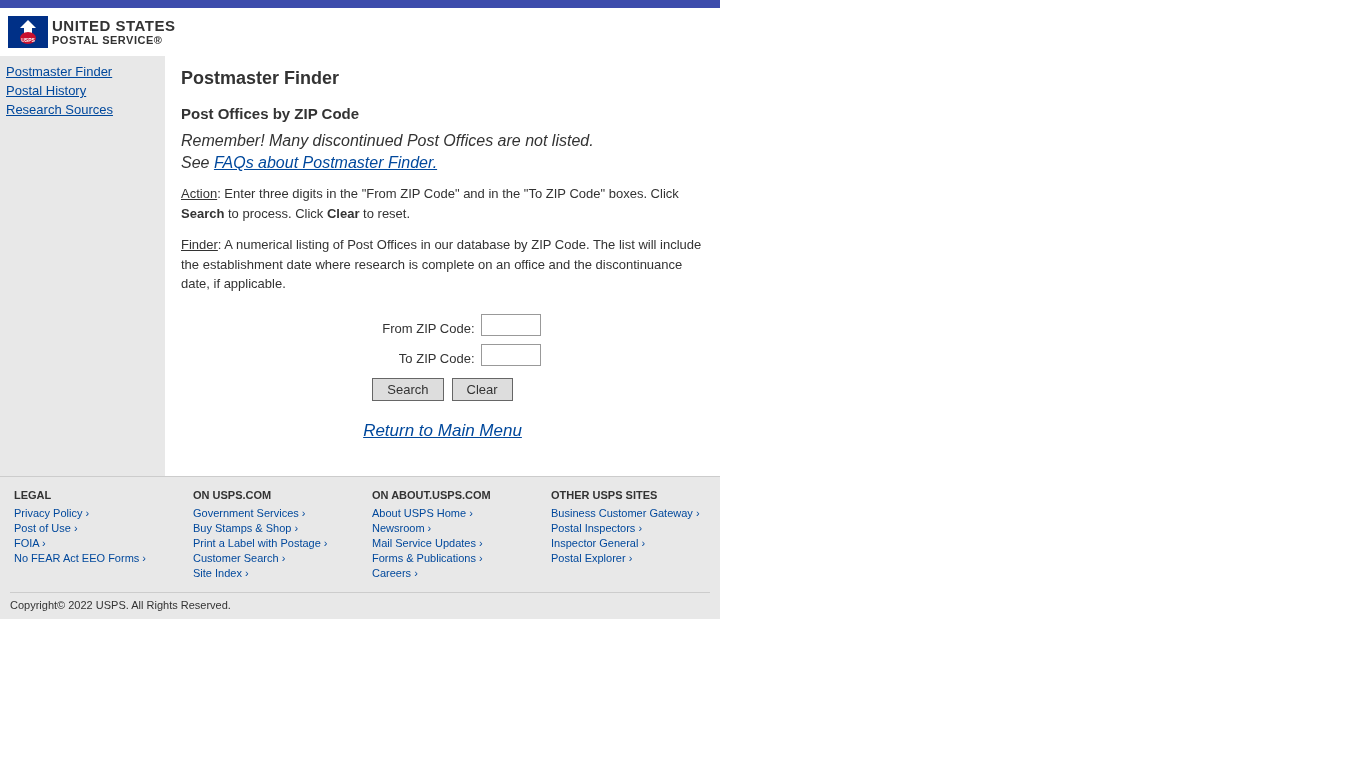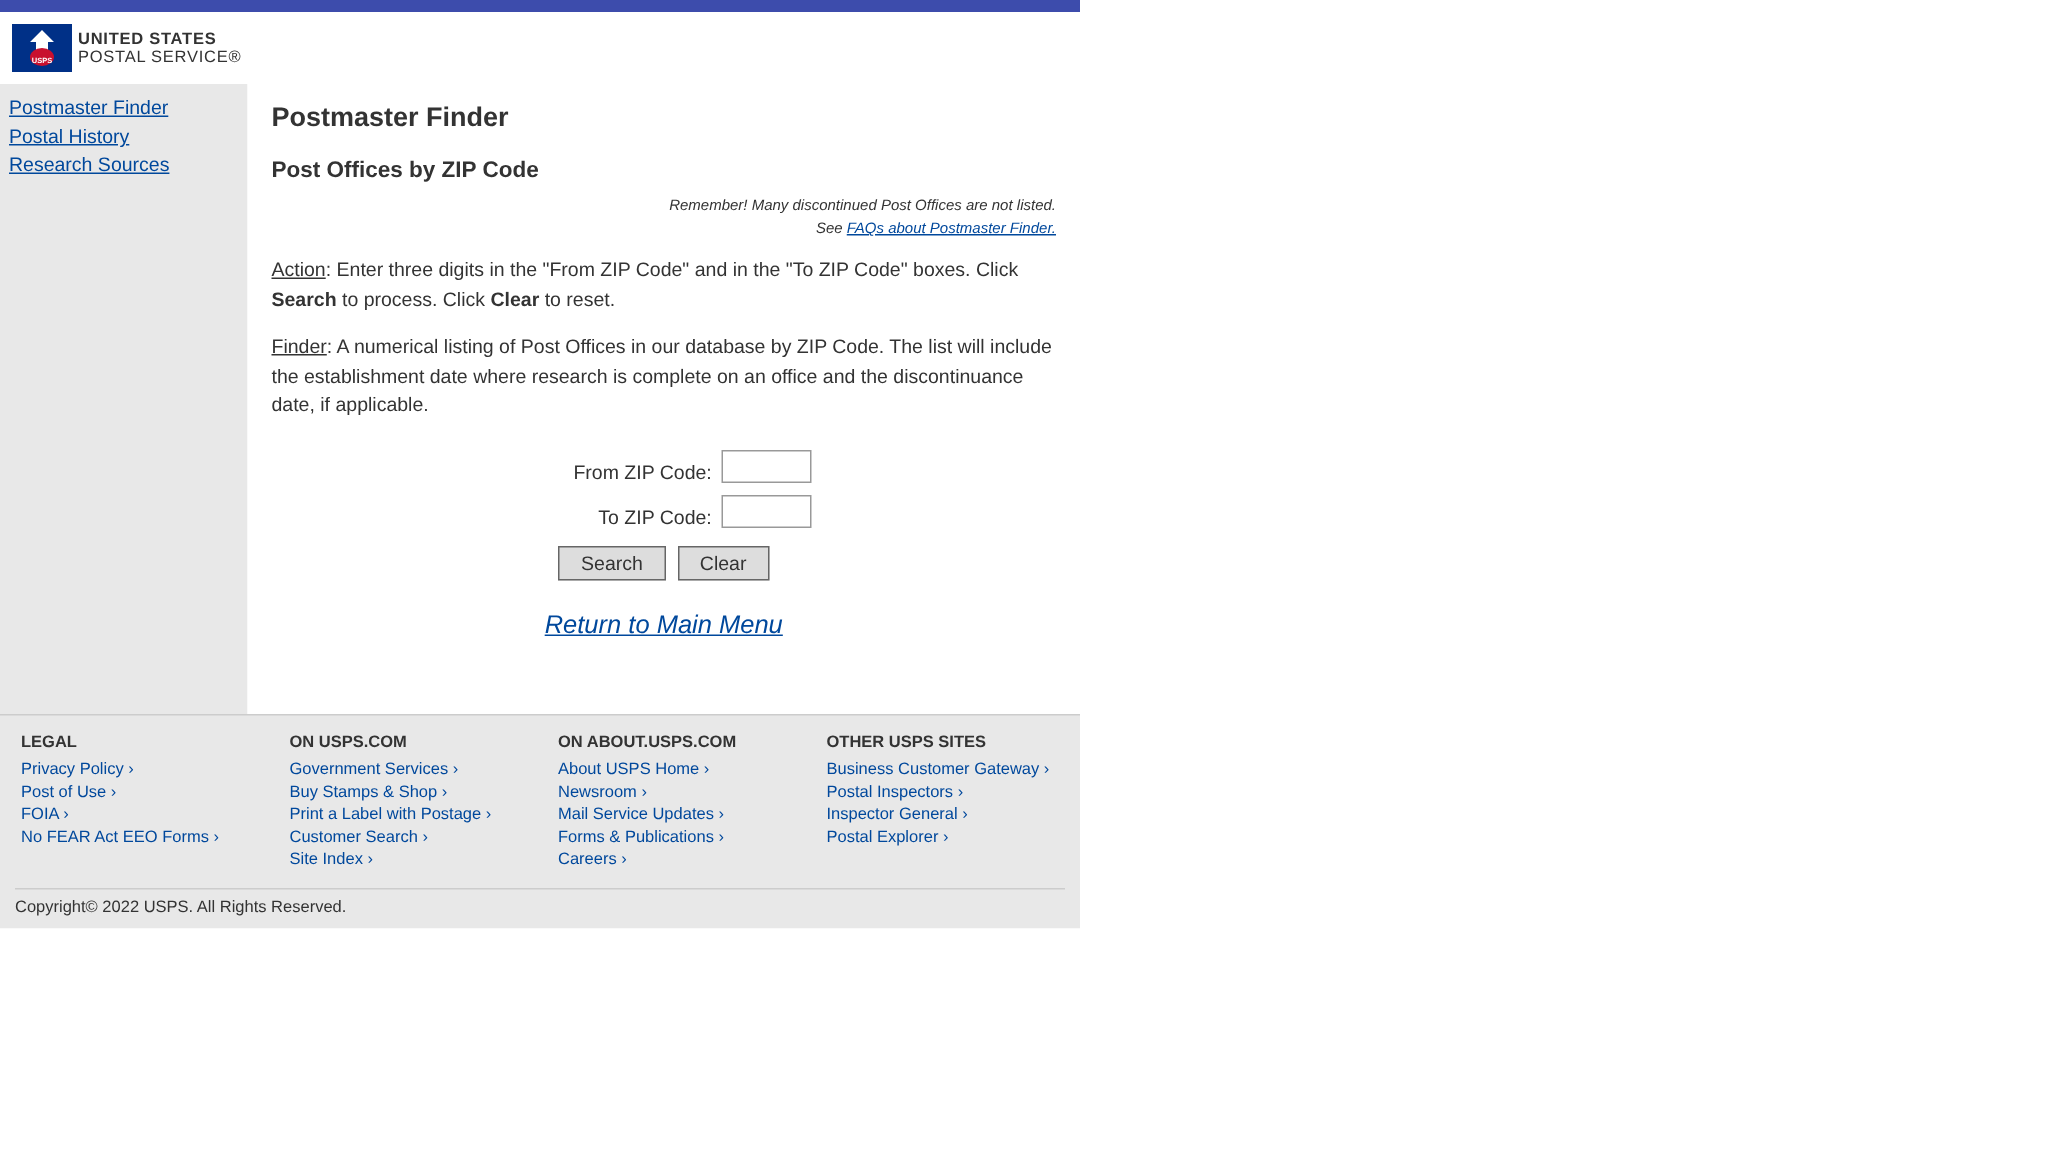--- a/index.html
+++ b/index.html
@@ -36,29 +36,29 @@
       height: 32px;
     }
 
     .logo-text {
       display: flex;
       flex-direction: column;
       line-height: 1.1;
     }
 
     .logo-text-top {
-      font-size: 11px;
+      font-size: 15px;
       font-weight: bold;
       color: #333;
       letter-spacing: 0.5px;
     }
 
     .logo-text-bottom {
       font-size: 11px;
-      font-weight: normal;
+      font-weight: bold;
       color: #333;
       letter-spacing: 0.5px;
     }
 
     
     .main-wrapper {
       width: 720px;
       display: flex;
       flex-direction: row;
     }
@@ -95,25 +95,24 @@
     }
 
     .section-title {
       font-size: 15px;
       font-weight: bold;
       color: #333;
       margin-bottom: 10px;
     }
 
     .info-text {
-      font-size: 10px;
+      font-size: 16px;
       color: #333;
       margin-bottom: 4px;
       font-style: italic;
-      text-align: right;
     }
 
     .faq-link {
       color: #00489c;
       text-decoration: underline;
       font-style: italic;
     }
 
     .instructions {
       font-size: 13px;

